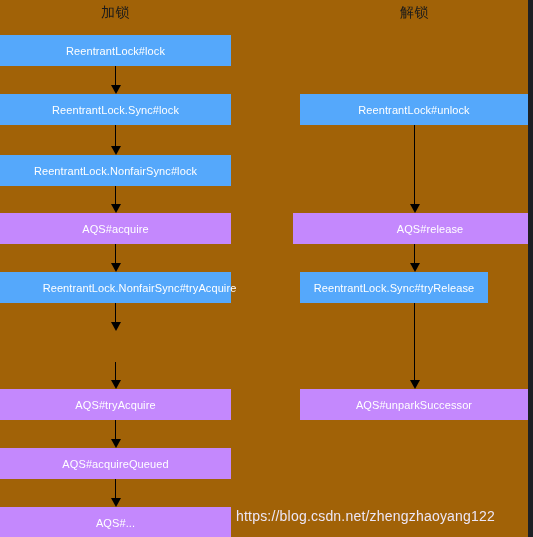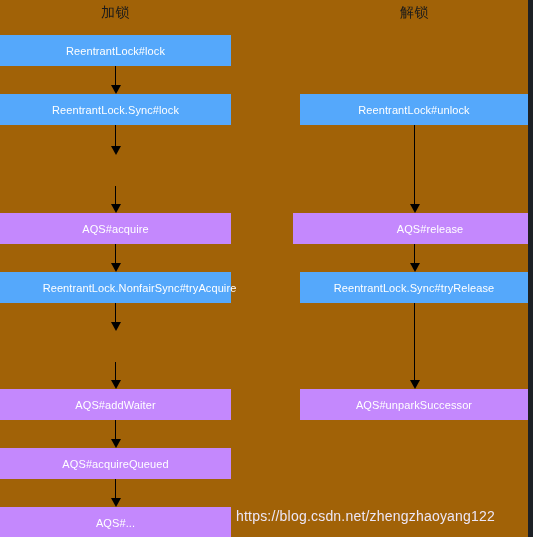--- a/index.html
+++ b/index.html
@@ -104,28 +104,29 @@
   <div class="arrowhead" style="left:410px; top:204px;"></div>
 
   <div class="edge" style="left:414px; top:244px; height:19px;"></div>
   <div class="arrowhead" style="left:410px; top:263px;"></div>
 
   <div class="edge" style="left:414px; top:303px; height:77px;"></div>
   <div class="arrowhead" style="left:410px; top:380px;"></div>
 
   <div class="node blue" style="left:0px; top:35px;  width:231px;">ReentrantLock#lock</div>
   <div class="node blue" style="left:0px; top:94px;  width:231px;">ReentrantLock.Sync#lock</div>
+  <div class="node blue" style="left:0px; top:155px; width:231px;">ReentrantLock.NonfairSync#lock</div>
   <div class="node purple" style="left:0px; top:213px; width:231px;">AQS#acquire</div>
   <div class="node blue" style="left:0px; top:272px; width:231px;padding-left:48px;">ReentrantLock.NonfairSync#tryAcquire</div>
-  <div class="node purple" style="left:0px; top:389px; width:231px;">AQS#addWaiter</div>
+  <div class="node purple" style="left:0px; top:389px; width:231px;">AQS#tryAcquire</div>
   <div class="node purple" style="left:0px; top:448px; width:231px;">AQS#acquireQueued</div>
   <div class="node purple" style="left:0px; top:507px; width:231px;">AQS#...</div>
 
   <div class="node blue" style="left:300px; top:94px;  width:228px;">ReentrantLock#unlock</div>
   <div class="node purple" style="left:293px; top:213px; width:274px;">AQS#release</div>
-  <div class="node blue" style="left:300px; top:272px; width:228px;">ReentrantLock.Sync#tryRelease</div>
+  <div class="node blue" style="left:300px; top:272px; width:188px;">ReentrantLock.Sync#tryRelease</div>
   <div class="node purple" style="left:300px; top:389px; width:228px;">AQS#unparkSuccessor</div>
 
   <div class="watermark" style="left:236px; top:508px;">https://blog.csdn.net/zhengzhaoyang122</div>
 
   <div class="right-rule" style="left:528px;"></div>
 
 </div>
 
 </body></html>

